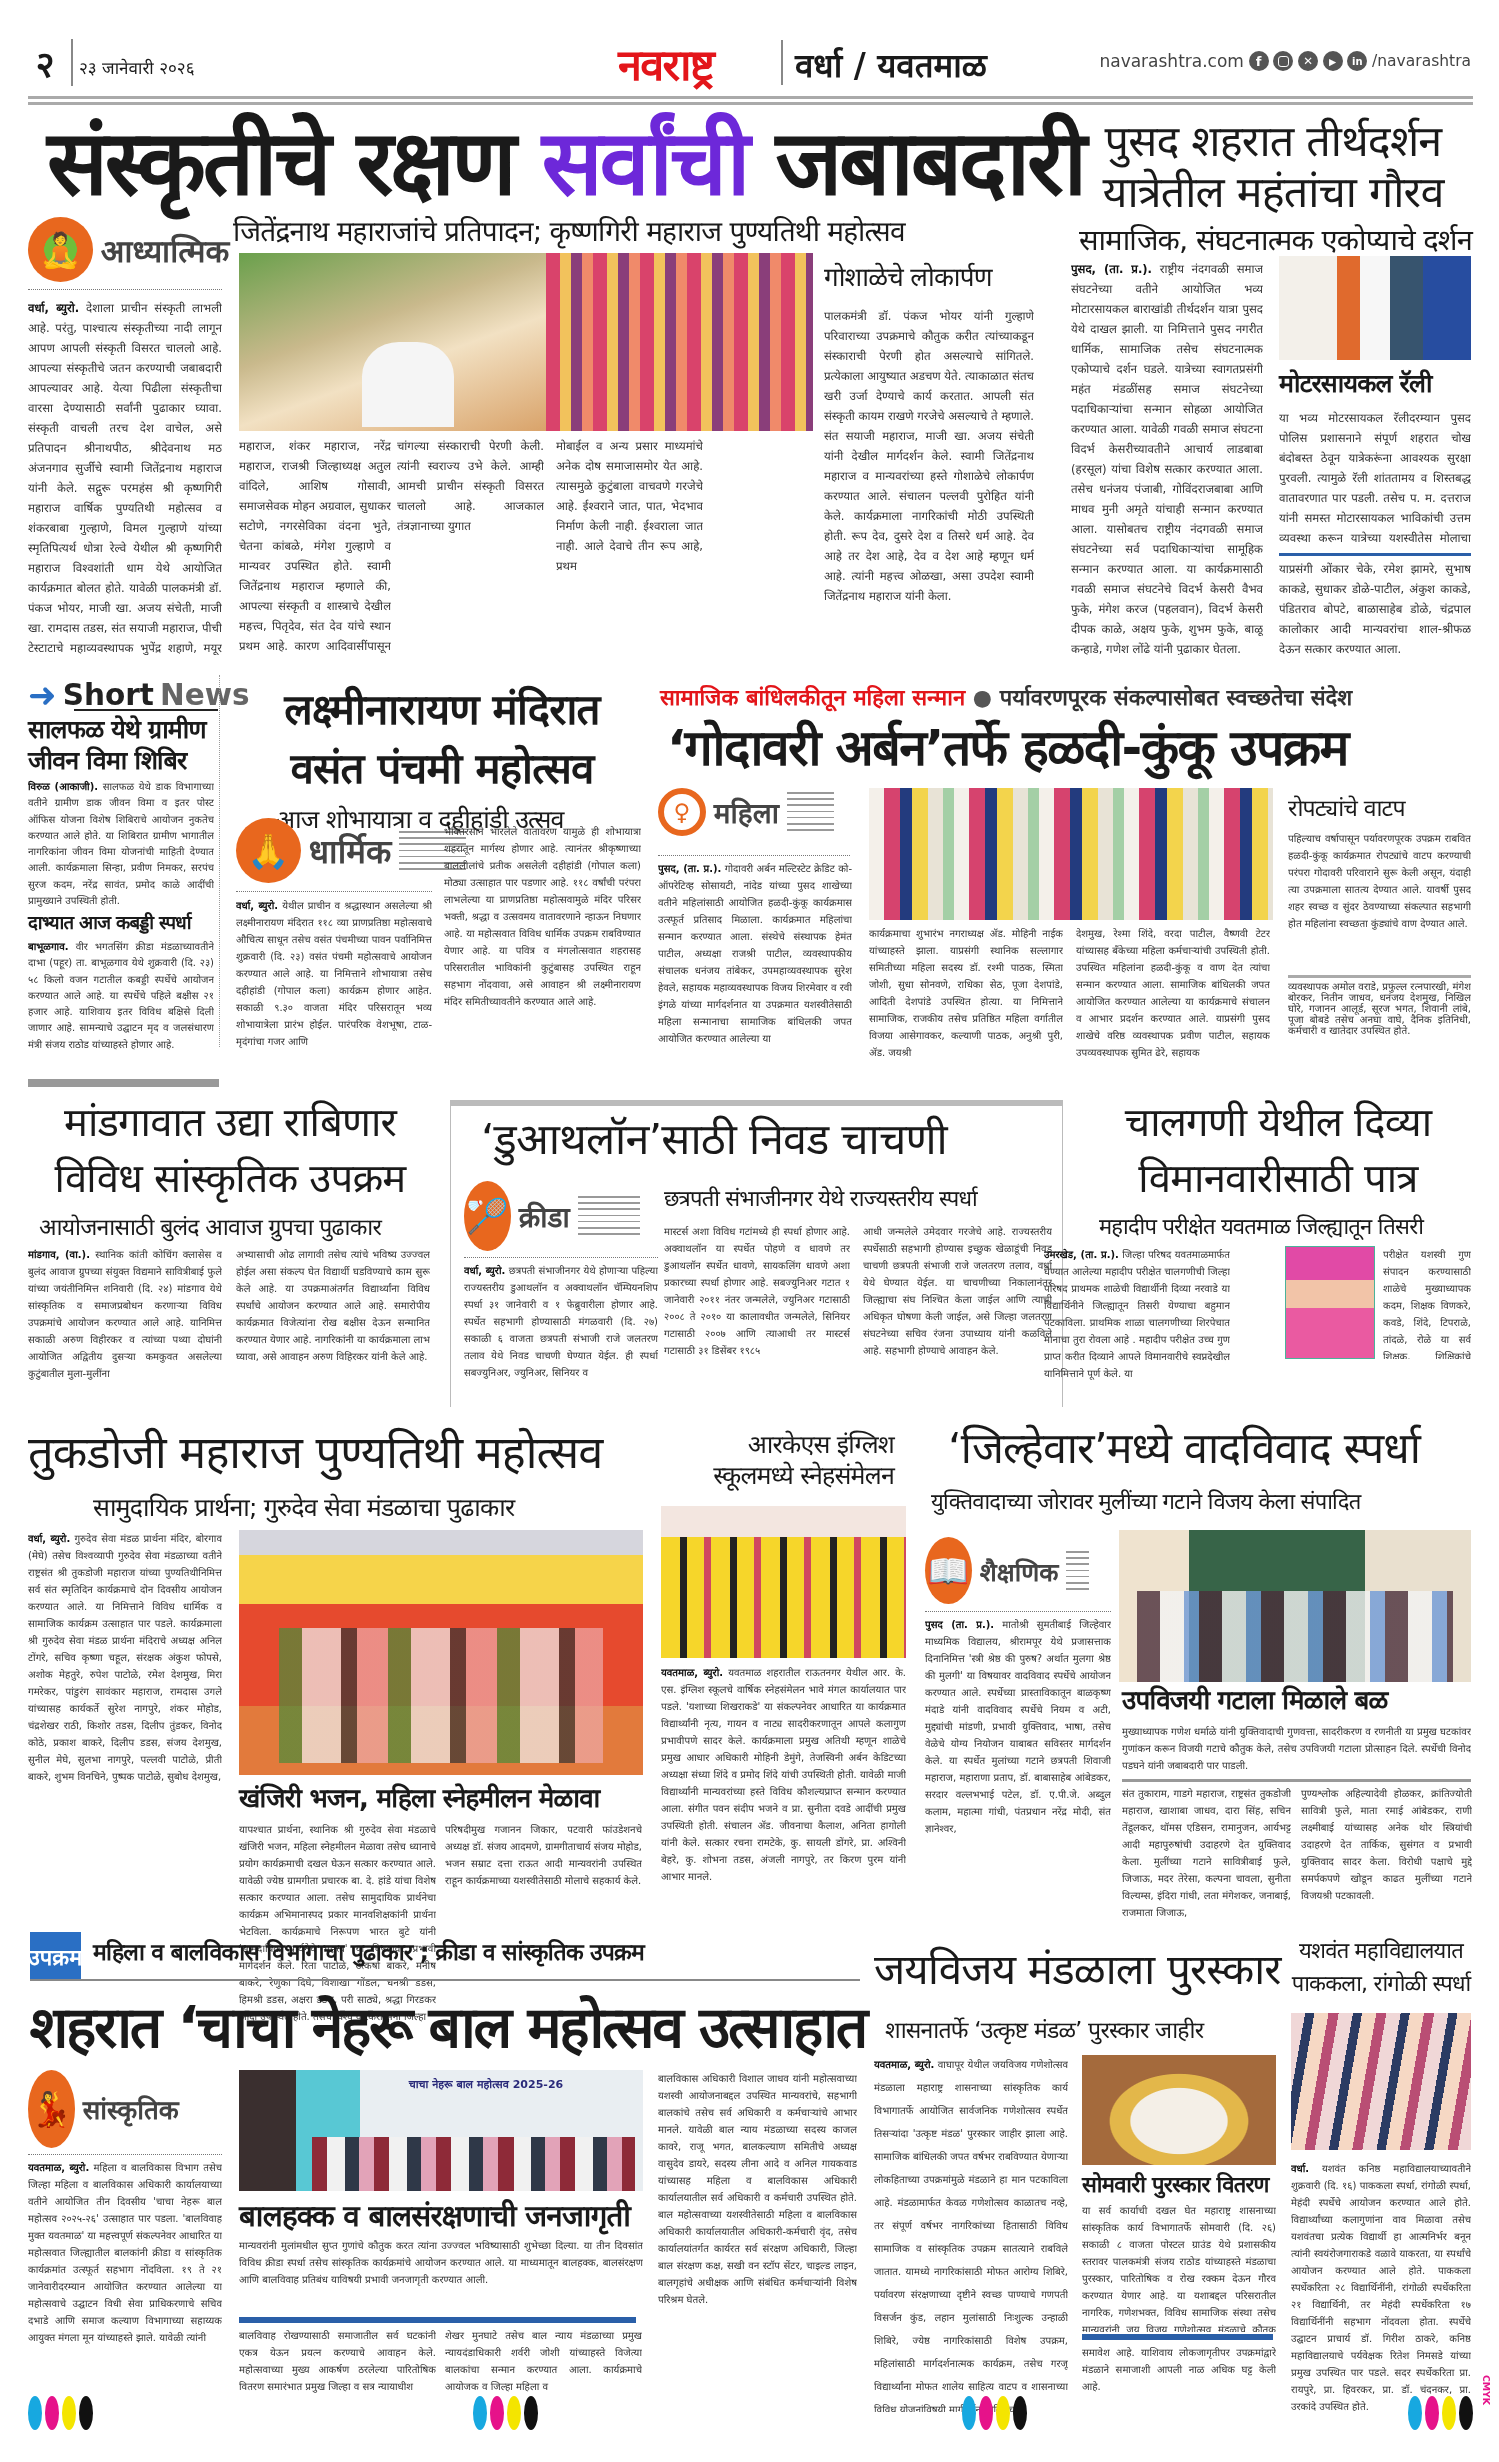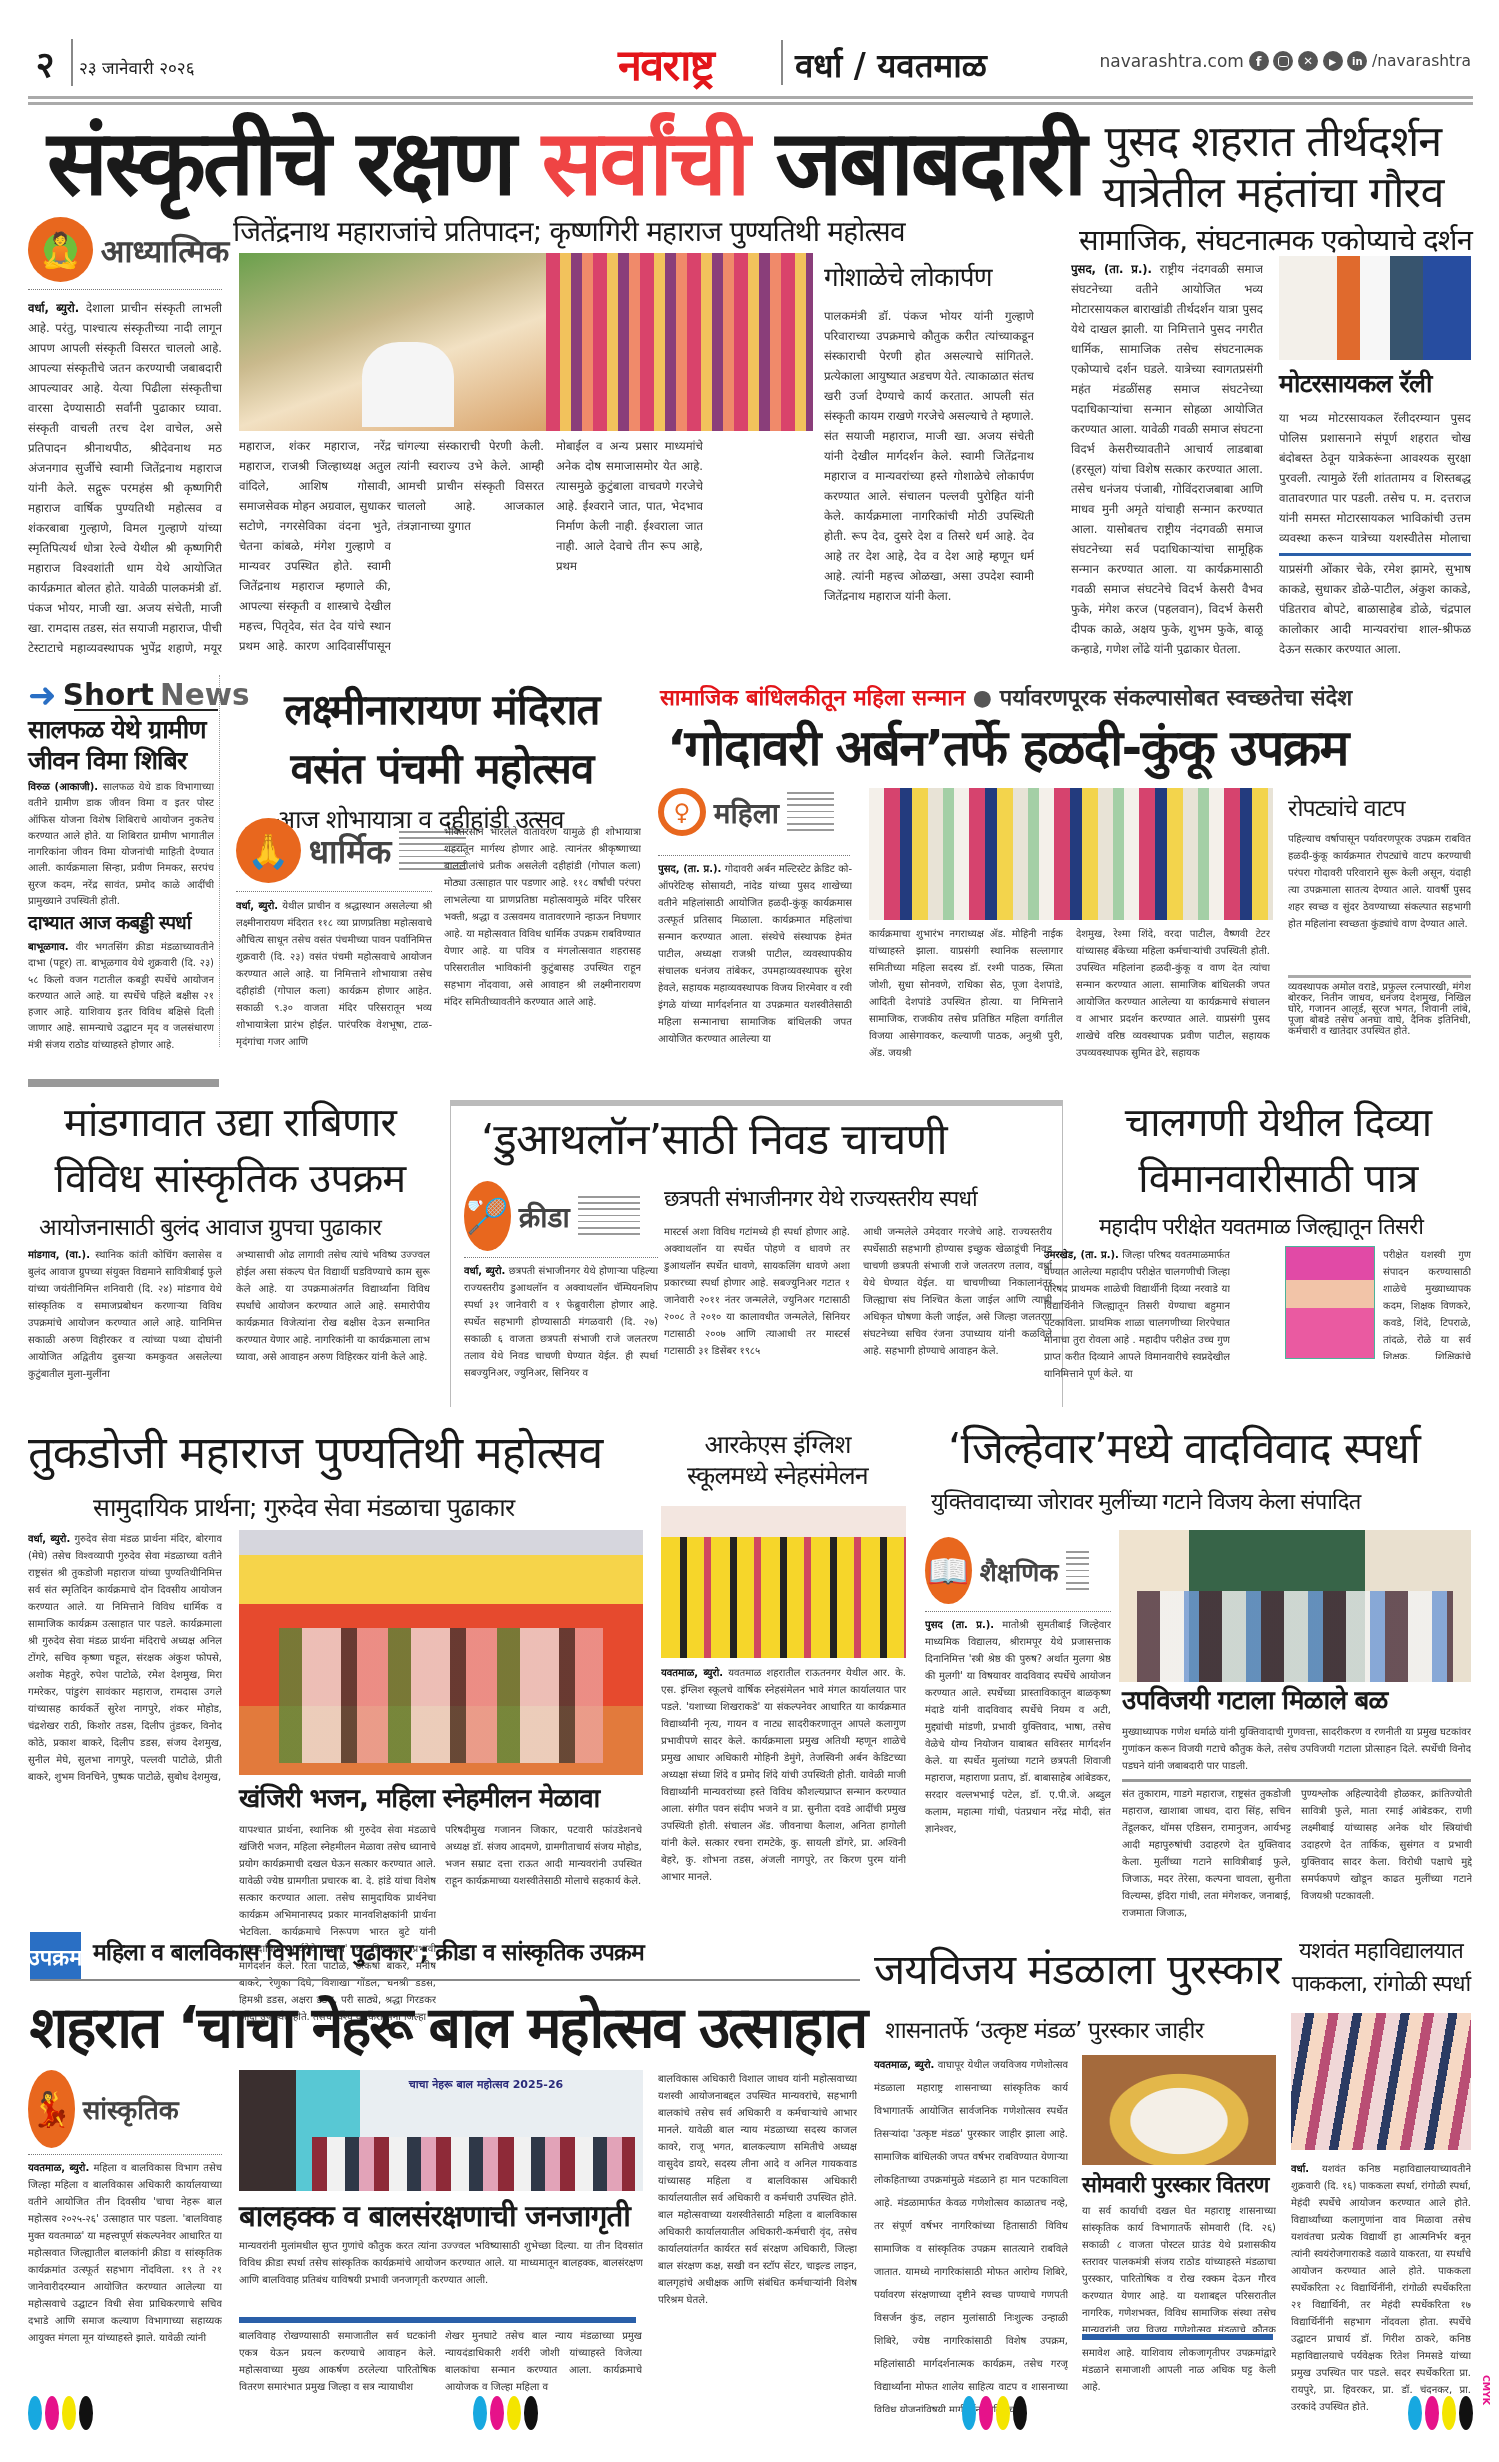--- a/index.html
+++ b/index.html
@@ -40,21 +40,21 @@
     <span style="width:20px;height:20px;border-radius:50%;background:#555;color:#fff;font-size:11.6px;display:inline-flex;align-items:center;justify-content:center">✕</span>
     <span style="width:20px;height:20px;border-radius:50%;background:#555;color:#fff;font-size:9.3px;display:inline-flex;align-items:center;justify-content:center">▶</span>
     <span style="width:20px;height:20px;border-radius:50%;background:#555;color:#fff;font-size:10px;font-weight:bold;display:inline-flex;align-items:center;justify-content:center">in</span>
     <span style="font-size:15.5px;color:#444">/navarashtra</span>
   </div>
 </div>
 <div class="abs" style="left:28px;top:96px;width:1445px;height:9.3px;border-top:3.1px solid #aaa;border-bottom:3.1px solid #aaa"></div>
 
 <div class="abs hl" style="left:47px;top:116px;font-size:90px;white-space:nowrap;letter-spacing:-3.1px">
   <span>संस्कृतीचे रक्षण</span>
-  <span style="color:#ef4444">सर्वांची</span>
+  <span style="color:#6d28d9">सर्वांची</span>
   <span>जबाबदारी</span>
 </div>
 
 <div class="cat-badge" style="left:28px;top:217px">
   <div class="cat-icon" style="background:radial-gradient(circle,#6fbf3a 0 35%,#e8671e 36%)">🧘</div>
   <div class="cat-label" style="font-size:31px">आध्यात्मिक</div>
 </div>
 <div class="dotrule" style="left:28px;top:289px;width:194px"></div>
 
 <div class="abs hl" style="left:233px;top:217px;font-size:28px;font-weight:normal;white-space:nowrap;letter-spacing:-0.8px">जितेंद्रनाथ महाराजांचे प्रतिपादन; कृष्णगिरी महाराज पुण्यतिथी महोत्सव</div>
@@ -187,21 +187,21 @@
 <div class="col body-text" style="left:28px;top:1530px;width:194px;height:357px;font-size:10px;line-height:17px">
   <span class="lead">वर्धा, ब्युरो.</span> <span>गुरुदेव सेवा मंडळ प्रार्थना मंदिर, बोरगाव (मेघे) तसेच विश्वव्यापी गुरुदेव सेवा मंडळाच्या वतीने राष्ट्रसंत श्री तुकडोजी महाराज यांच्या पुण्यतिथीनिमित्त सर्व संत स्मृतिदिन कार्यक्रमाचे दोन दिवसीय आयोजन करण्यात आले. या निमित्ताने विविध धार्मिक व सामाजिक कार्यक्रम उत्साहात पार पडले. कार्यक्रमाला श्री गुरुदेव सेवा मंडळ प्रार्थना मंदिराचे अध्यक्ष अनिल टोंगरे, सचिव कृष्णा चहूल, संरक्षक अंकुश फोपसे, अशोक मेहतुरे, रुपेश पाटोळे, रमेश देशमुख, मिरा गमरेकर, पांडुरंग सावंकार महाराज, रामदास उगले यांच्यासह कार्यकर्ते सुरेश नागपुरे, शंकर मोहोड, चंद्रशेखर राठी, किशोर तडस, दिलीप तुंडकर, विनोद कोठे, प्रकाश बाकरे, दिलीप डडस, संजय देशमुख, सुनील मेघे, सुलभा नागपुरे, पल्लवी पाटोळे, प्रीती बाकरे, शुभम विनचिने, पुष्पक पाटोळे, सुबोध देशमुख,</span>
 </div>
 <div class="photo" style="left:239px;top:1530px;width:404px;height:245px;background:linear-gradient(180deg,#d6d6dd 0 10%,#f6d44a 10% 30%,#e64a2e 30% 72%,#e27a3c 72%)">
   <div style="position:absolute;left:10%;top:40%;width:80%;height:55%;background:repeating-linear-gradient(90deg,#4a8c3a 0 23px,#f0f0f0 23px 62px,#333 62px 78px,#eaa 78px 109px);opacity:.7"></div>
 </div>
 <div class="abs hl" style="left:239px;top:1785px;font-size:26px;white-space:nowrap">खंजिरी भजन, महिला स्नेहमीलन मेळावा</div>
 <div class="col body-text" style="left:239px;top:1821px;width:197px;height:210px;font-size:10px;line-height:17px">यापश्चात प्रार्थना, स्थानिक श्री गुरुदेव सेवा मंडळाचे खंजिरी भजन, महिला स्नेहमीलन मेळावा तसेच ध्यानाचे प्रयोग कार्यक्रमाची दखल घेऊन सत्कार करण्यात आले. यावेळी ज्येष्ठ ग्रामगीता प्रचारक बा. दे. हांडे यांचा विशेष सत्कार करण्यात आला. तसेच सामुदायिक प्रार्थनेचा कार्यक्रम अभिमानास्पद प्रकार मानवशिक्षकांनी प्रार्थना भेटविला. कार्यक्रमाचे निरूपण भारत बुटे यांनी 'सामुदायिक प्रार्थनेचे महत्त्व' या विषयावर प्रभावी मार्गदर्शन केले. रिता पाटोळे, उत्कर्षा बाकरे, मनीष बाकरे, रेणुका दिघे, विशाखा गोंडल, धनश्री डडस, हिमश्री डडस, अक्षरा डडस, परी साठ्ये, श्रद्धा गिरडकर आदी उपस्थित होते. तसेच विश्व वारकरी सेना जिल्हा</div>
 <div class="col body-text" style="left:445px;top:1821px;width:197px;height:210px;font-size:10px;line-height:17px">परिषदीमुख गजानन जिकार, पटवारी फांउडेशनचे अध्यक्ष डॉ. संजय आदमणे, ग्रामगीताचार्य संजय मोहोड, भजन सम्राट दत्ता राऊत आदी मान्यवरांनी उपस्थित राहून कार्यक्रमाच्या यशस्वीतेसाठी मोलाचे सहकार्य केले.</div>
 
-<div class="abs hl" style="left:661px;top:1429px;width:233px;font-size:25px;font-weight:normal;text-align:center;line-height:31px">आरकेएस इंग्लिश स्कूलमध्ये स्नेहसंमेलन</div>
+<div class="abs hl" style="left:661px;top:1429px;width:233px;font-size:25px;font-weight:normal;text-align:right;line-height:31px">आरकेएस इंग्लिश स्कूलमध्ये स्नेहसंमेलन</div>
 <div class="photo" style="left:661px;top:1506px;width:245px;height:152px;background:repeating-linear-gradient(90deg,#f6d62a 0 18.6px,#222 18.6px 26px,#f6d62a 26px 43px,#d04860 43px 50px);border-top:31px solid #f3e6e0"></div>
 <div class="col body-text" style="left:661px;top:1664px;width:245px;height:368px;font-size:10px;line-height:17px">
   <span class="lead">यवतमाळ, ब्युरो.</span> <span>यवतमाळ शहरातील राऊतनगर येथील आर. के. एस. इंग्लिश स्कूलचे वार्षिक स्नेहसंमेलन भावे मंगल कार्यालयात पार पडले. 'यशाच्या शिखराकडे' या संकल्पनेवर आधारित या कार्यक्रमात विद्यार्थ्यांनी नृत्य, गायन व नाट्य सादरीकरणातून आपले कलागुण प्रभावीपणे सादर केले. कार्यक्रमाला प्रमुख अतिथी म्हणून शाळेचे प्रमुख आधार अधिकारी मोहिनी डेमुंगे, तेजस्विनी अर्बन केडिटच्या अध्यक्षा संध्या शिंदे व प्रमोद शिंदे यांची उपस्थिती होती. यावेळी माजी विद्यार्थ्यांनी मान्यवरांच्या हस्ते विविध कौशल्यप्राप्त सन्मान करण्यात आला. संगीत पवन संदीप भजने व प्रा. सुनीता दवडे आदींची प्रमुख उपस्थिती होती. संचालन ॲड. जीवनाचा कैलाश, अनिता हागोली यांनी केले. सत्कार रचना रामटेके, कु. सायली डोंगरे, प्रा. अश्विनी बेहरे, कु. शोभना तडस, अंजली नागपुरे, तर किरण पुरम यांनी आभार मानले.</span>
 </div>
 
 <div class="abs hl" style="left:948px;top:1426px;font-size:43px;font-weight:normal;white-space:nowrap">‘जिल्हेवार’मध्ये वादविवाद स्पर्धा</div>
 <div class="abs hl" style="left:931px;top:1490px;font-size:22px;font-weight:normal;white-space:nowrap">युक्तिवादाच्या जोरावर मुलींच्या गटाने विजय केला संपादित</div>
 <div class="cat-badge" style="left:925px;top:1537px">
   <div class="cat-icon" style="width:47px;height:67px">📖</div>
   <div class="cat-label" style="font-size:25px">शैक्षणिक</div>

